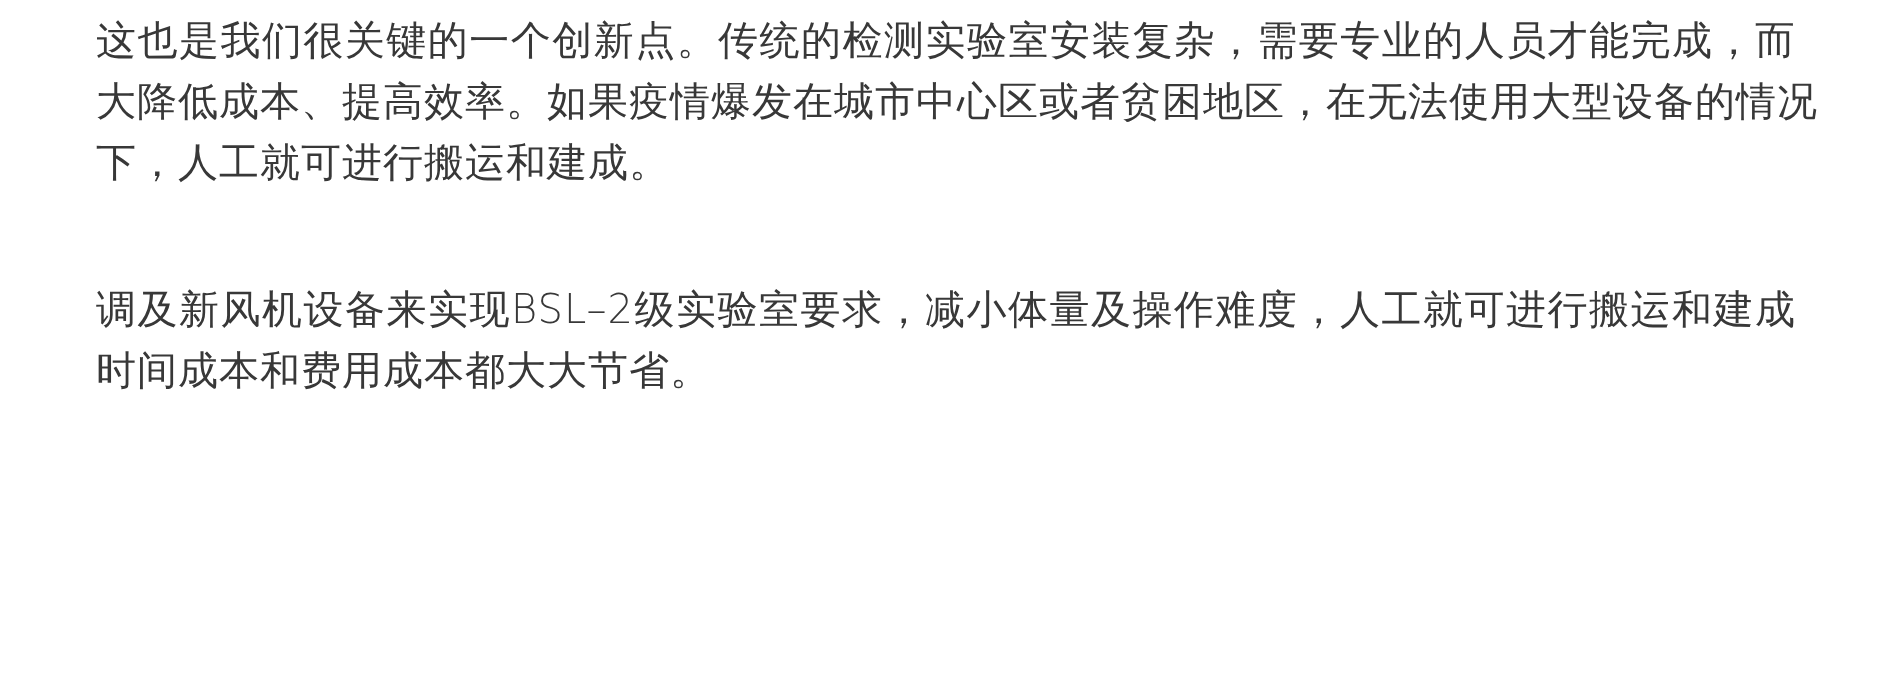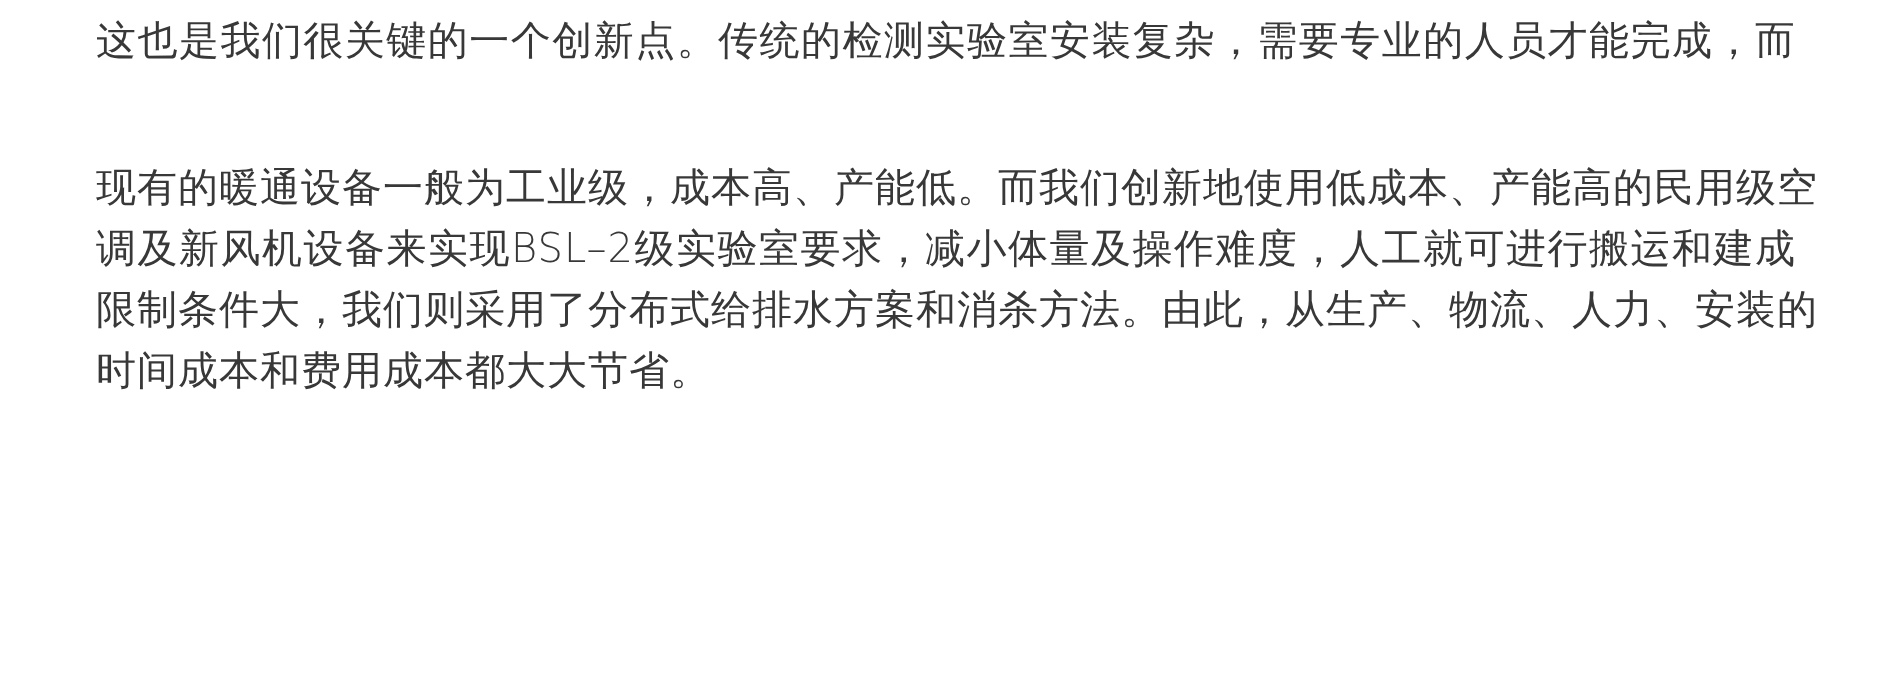--- a/index.html
+++ b/index.html
@@ -39,20 +39,20 @@
     text-align-last: left;
     -moz-text-align-last: left;
   }
 </style>
 </head>
 <body>
 
 <div class="doc">
   <div class="paragraph">
     <div class="line">这也是我们很关键的一个创新点。传统的检测实验室安装复杂，需要专业的人员才能完成，而</div>
+    <div class="line">大降低成本、提高效率。如果疫情爆发在城市中心区或者贫困地区，在无法使用大型设备的情况</div>
+    <div class="line last">下，人工就可进行搬运和建成。</div>
   </div>
   <div class="paragraph">
-    <div class="line">现有的暖通设备一般为工业级，成本高、产能低。而我们创新地使用低成本、产能高的民用级空</div>
     <div class="line">调及新风机设备来实现BSL–2级实验室要求，减小体量及操作难度，人工就可进行搬运和建成</div>
-    <div class="line">限制条件大，我们则采用了分布式给排水方案和消杀方法。由此，从生产、物流、人力、安装的</div>
     <div class="line last">时间成本和费用成本都大大节省。</div>
   </div>
 </div>
 
 </body></html>

